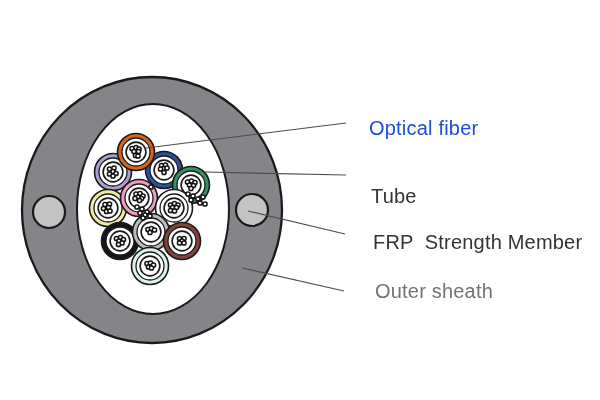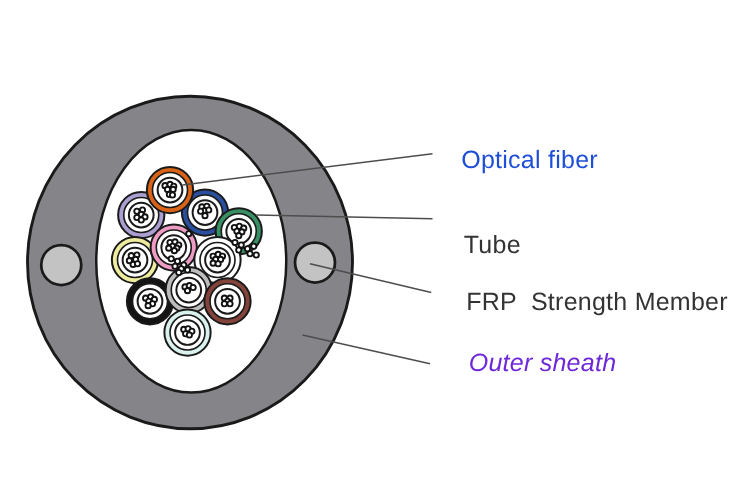--- a/index.html
+++ b/index.html
@@ -185,15 +185,15 @@
         <line x1="205" y1="172" x2="346" y2="175" stroke="#4d4d4d" stroke-width="1.2"></line>
         <line x1="248" y1="211" x2="345" y2="234" stroke="#4d4d4d" stroke-width="1.2"></line>
         <line x1="242" y1="268" x2="344" y2="291" stroke="#4d4d4d" stroke-width="1.2"></line>
       </g>
   </svg>
 
   <div>
     <div class="diagram-label" style="left: 369px; top: 128px; color: #1d4ed8;">Optical fiber</div>
     <div class="diagram-label" style="left: 371px; top: 196px; color: rgb(51, 51, 51);">Tube</div>
     <div class="diagram-label" style="left: 373px; top: 242px; color: rgb(51, 51, 51);">FRP  Strength Member</div>
-    <div class="diagram-label" style="left: 375px; top: 291px; color: #6d28d9; font-style: italic;">Outer sheath</div>
+    <div class="diagram-label" style="left: 375px; top: 291px; color: #737373;">Outer sheath</div>
   </div>
 </div>
 
 </body></html>

